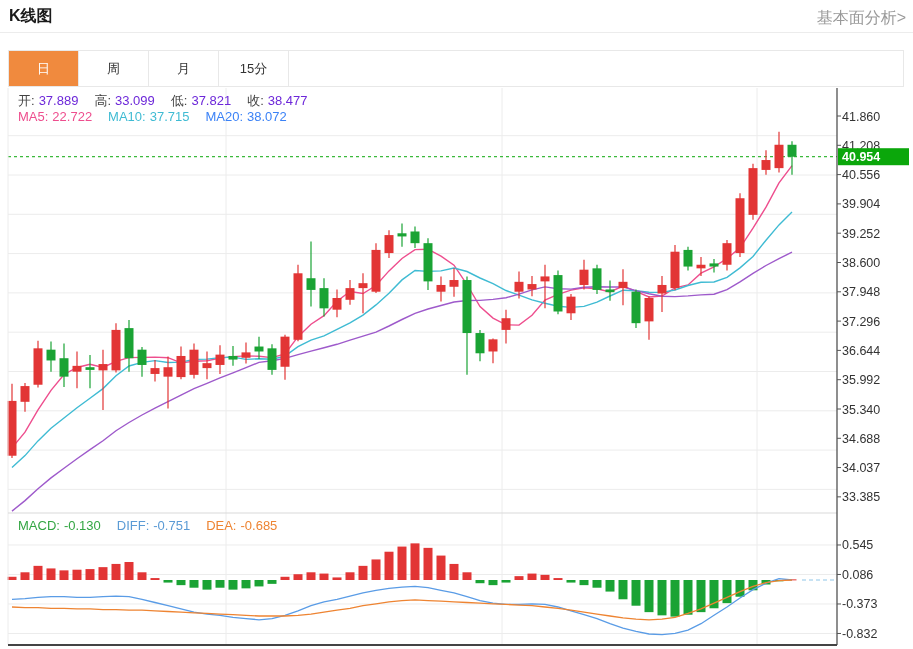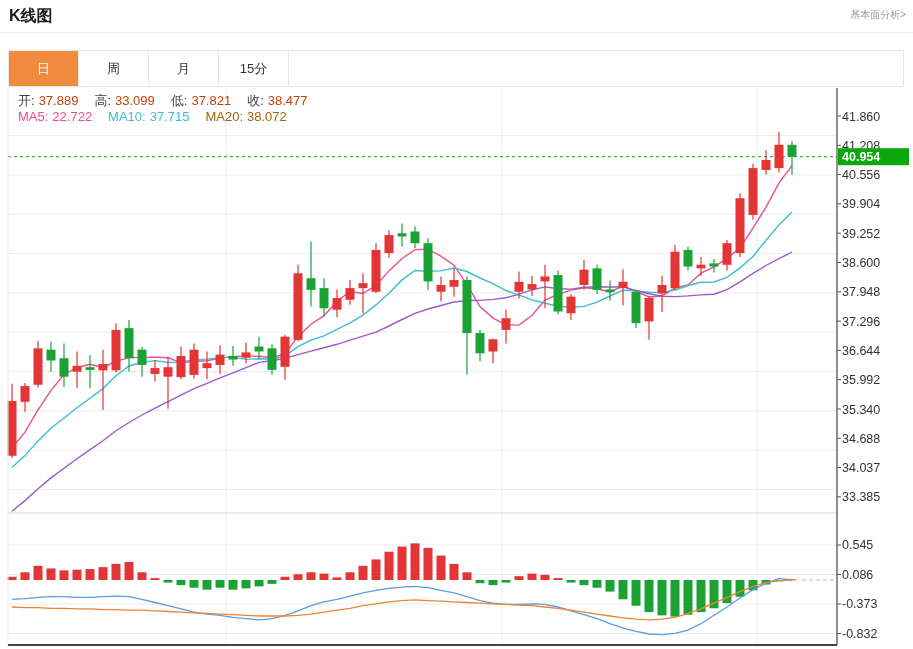--- a/index.html
+++ b/index.html
@@ -1,33 +1,33 @@
 <!DOCTYPE html>
 <html><head>
 <meta charset="utf-8">
 <style>
   html,body{margin:0;padding:0;background:#fff;width:913px;height:649px;overflow:hidden;
     font-family:"Liberation Sans","DejaVu Sans",sans-serif;}
   .stage{position:relative;width:913px;height:649px;background:#fff;}
   .hdr{position:absolute;left:0;top:0;width:913px;height:32px;border-bottom:1px solid #ececec;}
   .title{position:absolute;left:9px;top:6px;font-size:16px;font-weight:bold;color:#1a1a1a;}
-  .fund-link{position:absolute;right:7px;top:8px;font-size:10px;color:#999;text-decoration:none;cursor:pointer;}
+  .fund-link{position:absolute;right:7px;top:8px;font-size:16px;color:#999;text-decoration:none;cursor:pointer;}
   .tabbar{position:absolute;left:8px;top:50px;width:896px;height:37px;border:1px solid #e8e8e8;display:flex;box-sizing:border-box;background:#fff;}
   .tab{width:70px;height:100%;display:flex;align-items:center;justify-content:center;
     font-size:13px;color:#333;border-right:1px solid #e8e8e8;cursor:pointer;box-sizing:border-box;}
   .tab.active{background:#F08A3E;color:#fff;}
   #chart{position:absolute;left:0;top:88px;}
   .row{position:absolute;left:18px;font-size:13px;white-space:nowrap;}
   .row span{margin-right:4px;}
   .row .gap{margin-right:16px;}
   .lbl{color:#444;}
-  .red{color:#c2410c;}
+  .red{color:#6d28d9;}
   .ma5{color:#EE4E8E;}
   .ma10{color:#3FBBD3;}
-  .ma20{color:#a16207;}
+  .ma20{color:#3b82f6;}
   .macd-t{color:#33A643;}
   .diff-t{color:#5B9BD5;}
   .dea-t{color:#EE8432;}
 </style>
 </head>
 <body>
 
 <div class="stage">
   <div class="hdr">
     <div class="title">K线图</div>
@@ -299,13 +299,16 @@
     </svg>
 
   <div class="row" style="top:92px;">
     <span class="lbl">开:</span><span class="red gap">37.889</span><span class="lbl">高:</span><span class="red gap">33.099</span><span class="lbl">低:</span><span class="red gap">37.821</span><span class="lbl">收:</span><span class="red">38.477</span>
   </div>
 
   <div class="row" style="top:109px;">
     <span class="ma5">MA5:</span><span class="ma5 gap">22.722</span><span class="ma10">MA10:</span><span class="ma10 gap">37.715</span><span class="ma20">MA20:</span><span class="ma20">38.072</span>
   </div>
 
+  <div class="row" style="top:518px;">
+    <span class="macd-t">MACD:</span><span class="macd-t gap">-0.130</span><span class="diff-t">DIFF:</span><span class="diff-t gap">-0.751</span><span class="dea-t">DEA:</span><span class="dea-t">-0.685</span>
+  </div>
 </div>
 
 </body></html>

